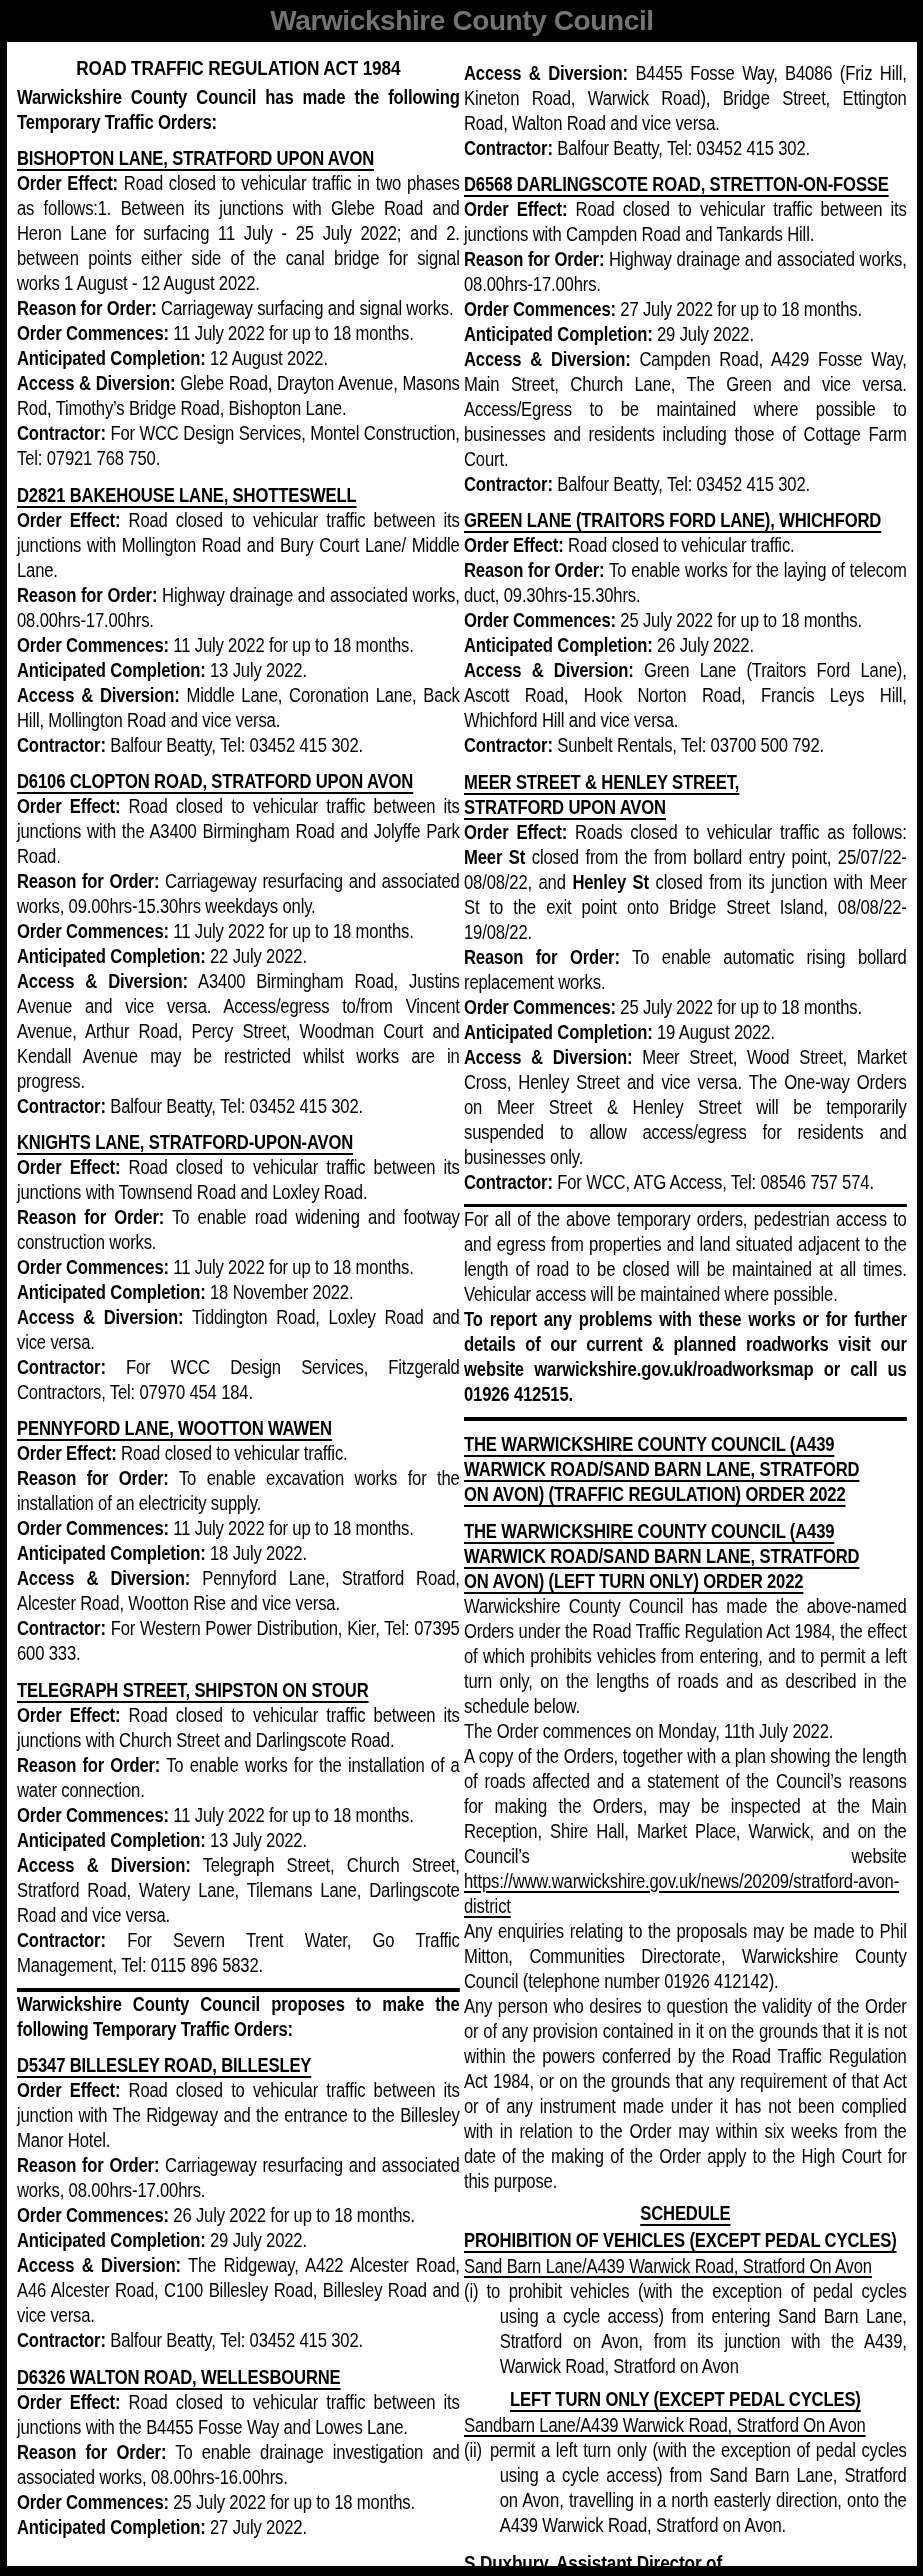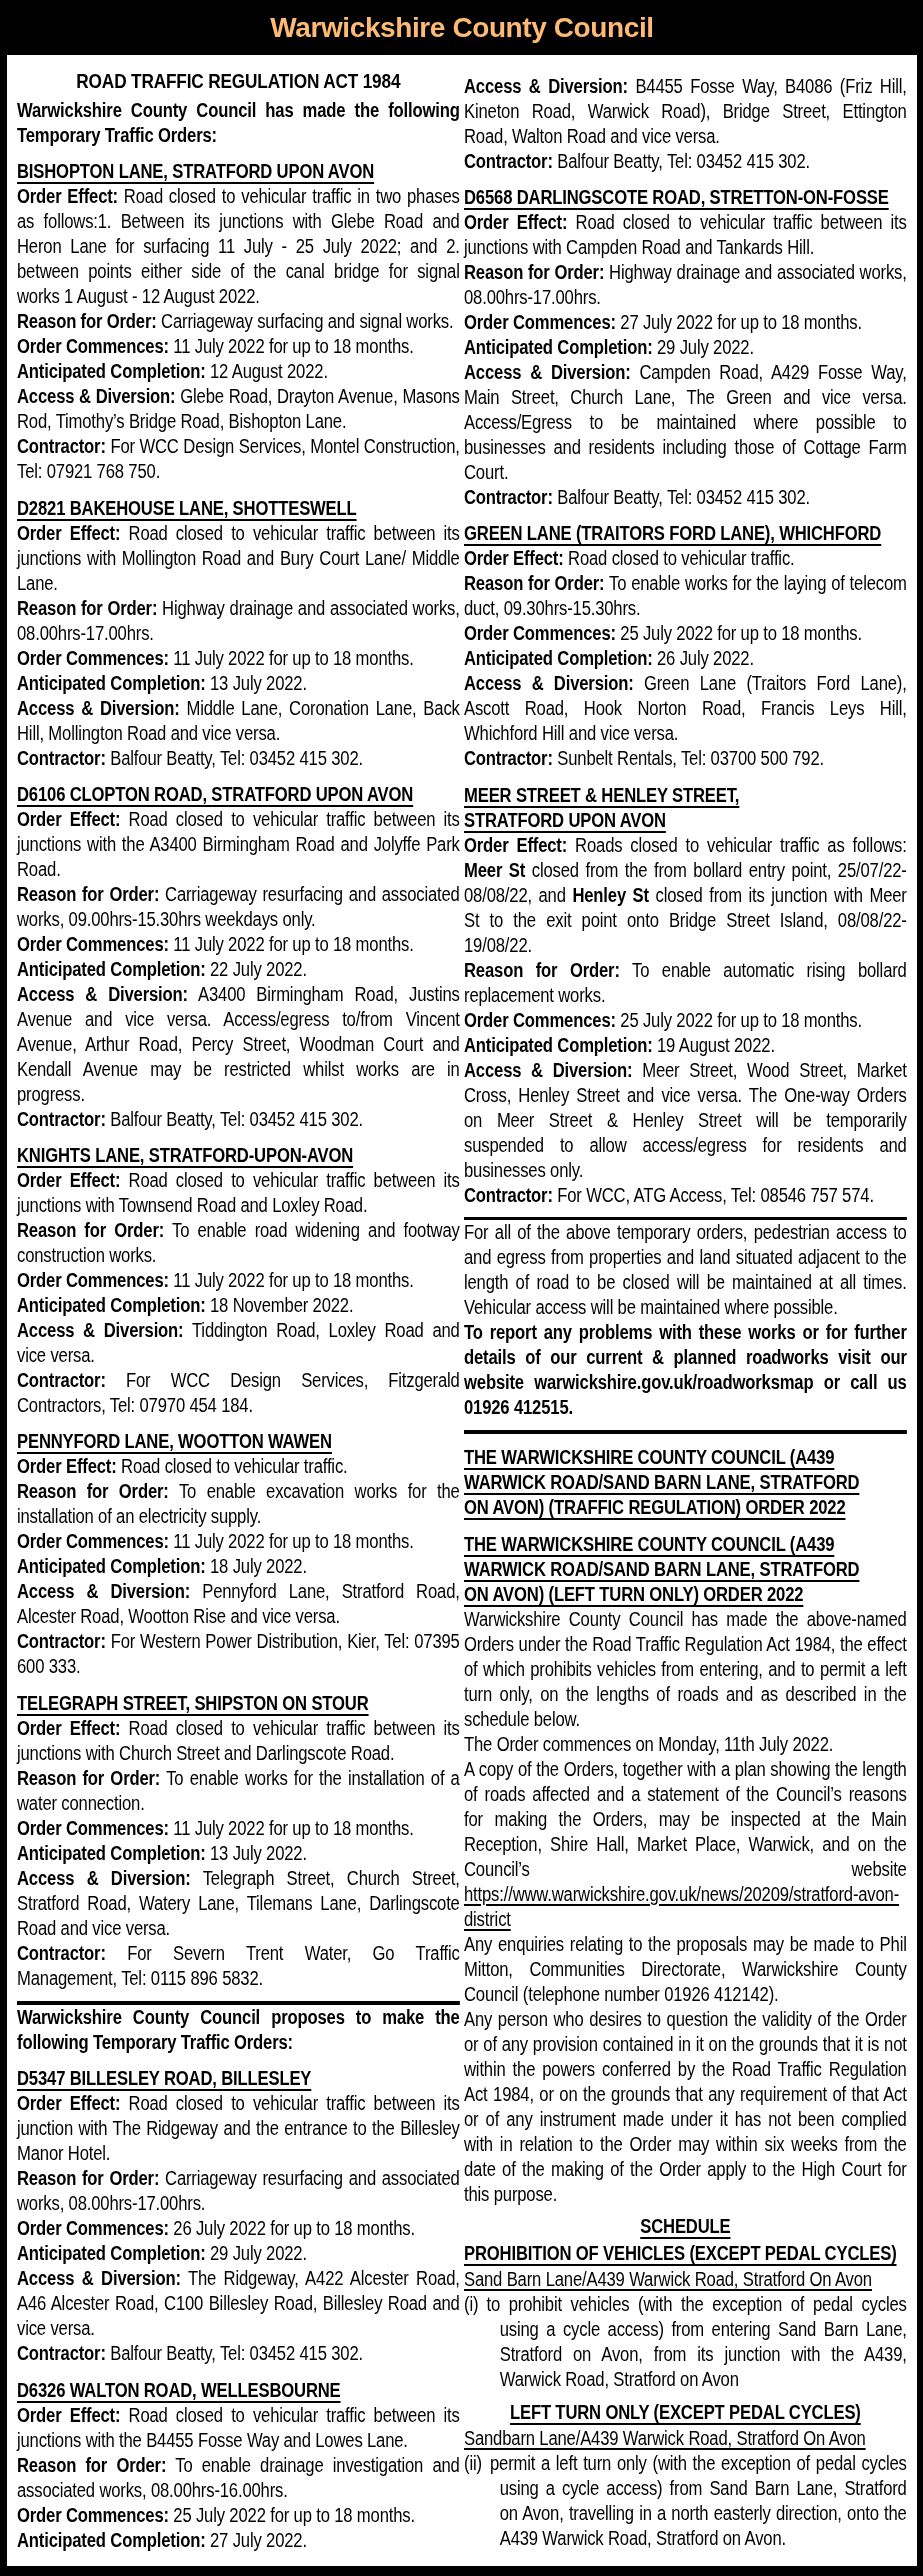--- a/index.html
+++ b/index.html
@@ -1,19 +1,19 @@
 <!DOCTYPE html>
 <html style="font-size:12px"><head>
 <meta charset="utf-8">
 <style>
   html,body{margin:0;padding:0;background:#fff;}
   .page{position:relative;width:924px;height:2576px;box-sizing:border-box;background:#fff;
     border-left:7.5px solid #000;border-right:7.5px solid #000;border-bottom:10.5px solid #000;
     font-family:"Liberation Sans",sans-serif;color:#000;overflow:hidden;}
-  .masthead{height:55px;background:#000;color:#fdba74;display:flex;align-items:center;justify-content:center;}
+  .masthead{height:42px;background:#000;color:#737373;display:flex;align-items:center;justify-content:center;}
   .masthead .t{font-weight:bold;font-size:28px;letter-spacing:-0.4px;}
   .content{display:flex;padding:7.5px 7.5px 0 7.5px;}
   .col{width:50%;box-sizing:border-box;padding:0 2.3px;}
   .cond{width:117.6%;transform:scaleX(0.85);transform-origin:0 0;
     font-size:19.6px;line-height:25px;letter-spacing:-0.2px;text-align:justify;}
   .cond p{margin:0;}
   .b{font-weight:bold;}
   .u{text-decoration:underline;text-decoration-thickness:1.5px;text-underline-offset:3px;}
   .w{overflow-wrap:anywhere;}
   .act-title{font-weight:bold;text-align:center;font-size:20.3px;margin:6px 0 4.5px 0;}

